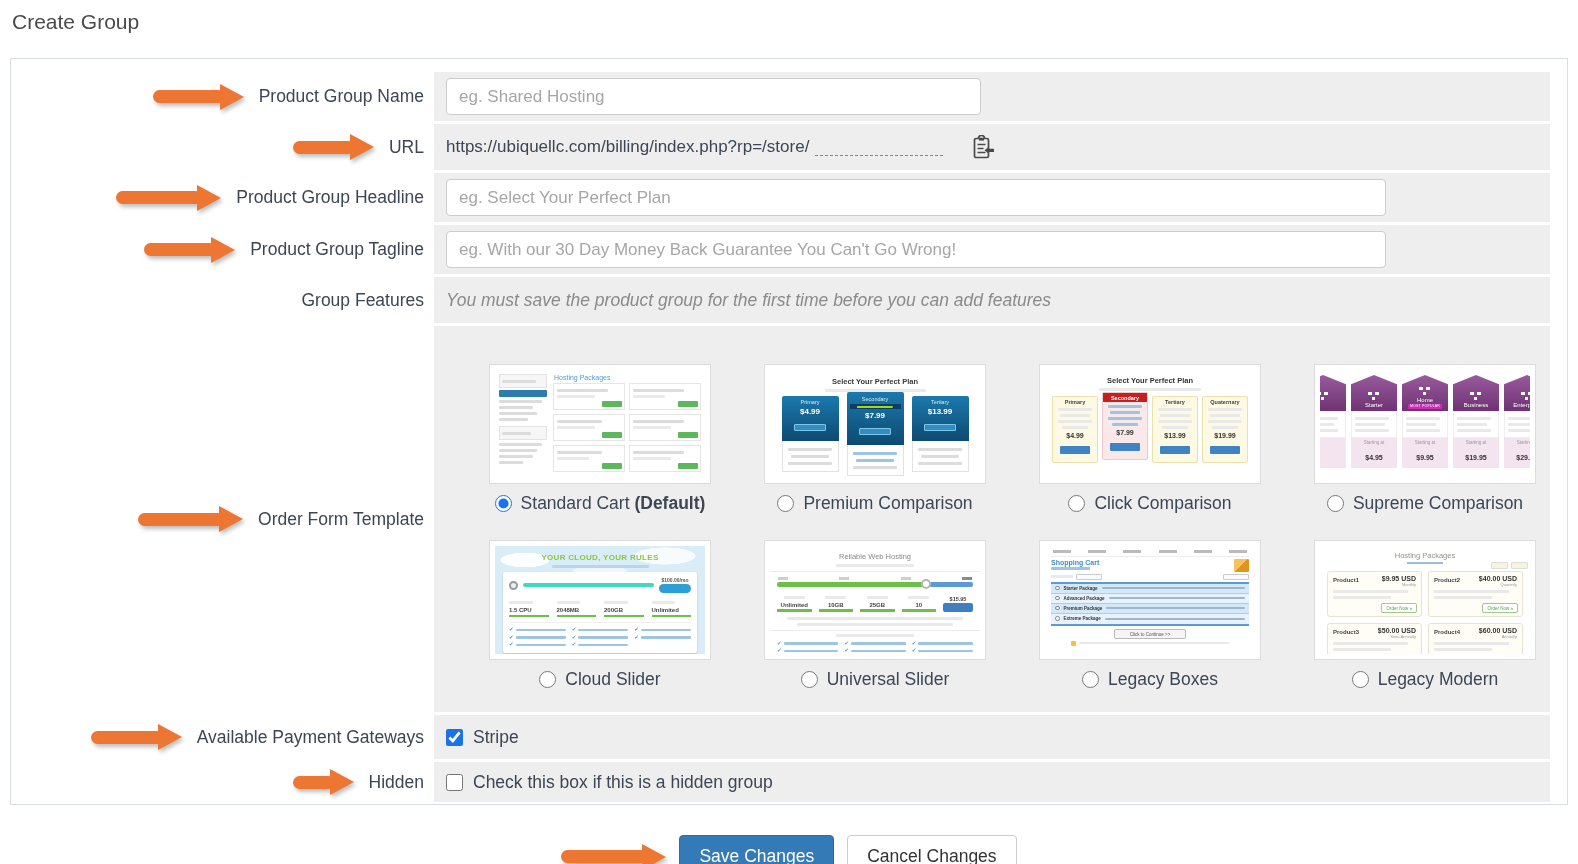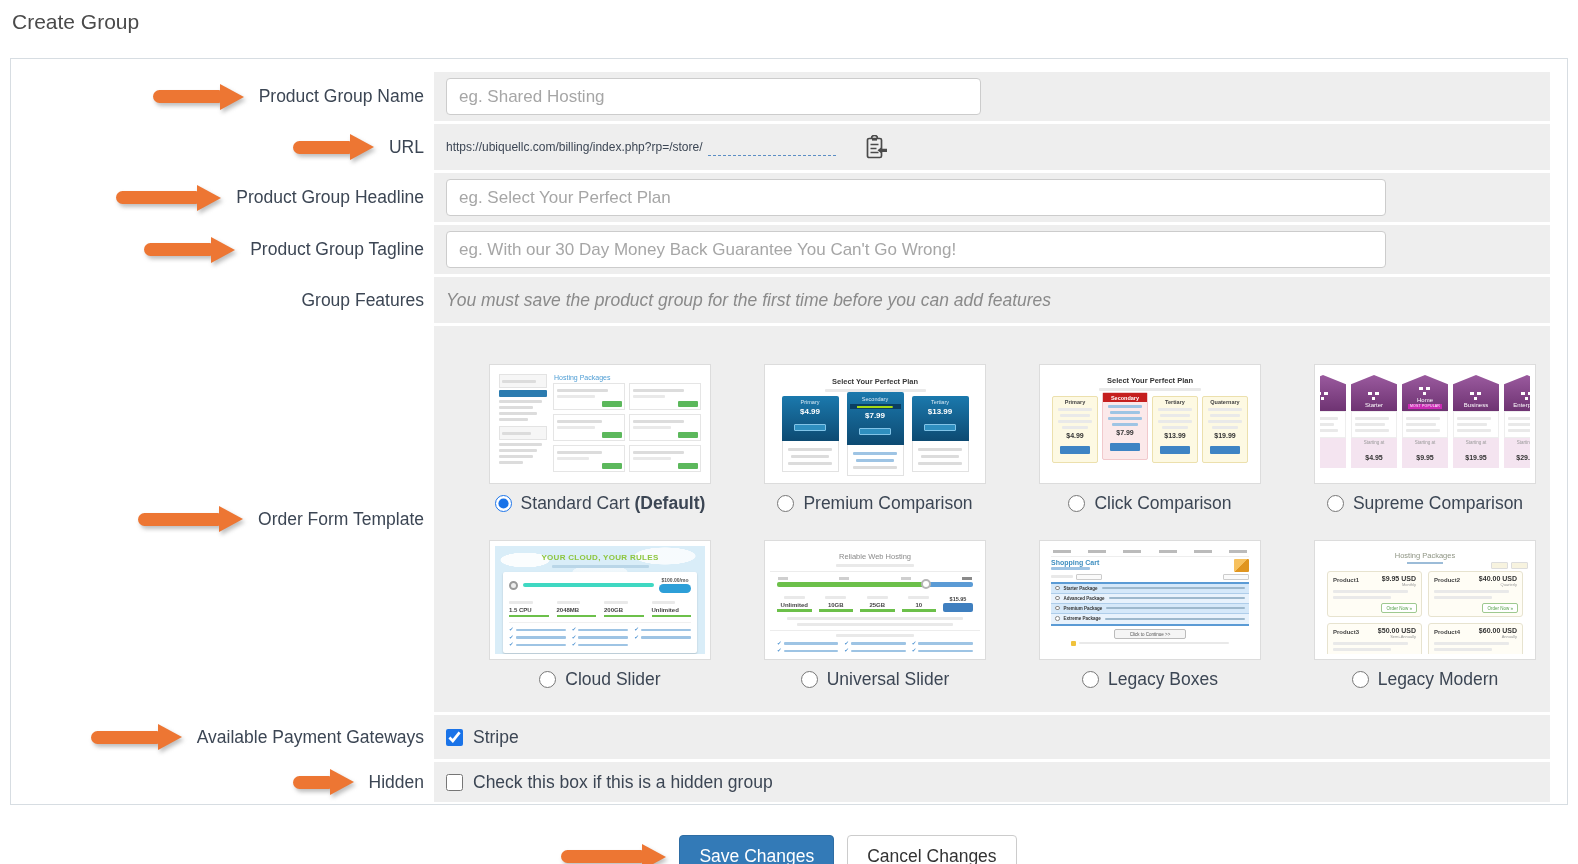--- a/index.html
+++ b/index.html
@@ -40,21 +40,21 @@
 
   input.txt {
     height:37px; border:1px solid #ccc; border-radius:4px;
     padding:0 12px; font-size:17px; color:#3c4654;
     font-family:inherit; background:#fff; outline:none;
   }
   input.txt::placeholder { color:#a6a6a6; }
   .w-name { width:535px; }
   .w-wide { width:940px; }
 
-  .url-base { font-size:12px; color:#3c4654; }
+  .url-base { font-size:17px; color:#3c4654; }
   .url-slug { display:inline-block; width:128px; height:1em;
     border-bottom:1px dashed #5b8ec4; margin-left:6px; cursor:pointer; }
   .paste-ic { margin-left:30px; cursor:pointer; display:inline-flex; }
 
   .note { font-style:italic; color:#8a8a8a; font-size:17.5px; }
 
   
   .tpl-grid { display:flex; flex-wrap:wrap; column-gap:53px; row-gap:26px;
     padding:38px 10px 22px 55px; }
   .tcell { width:222px; }

